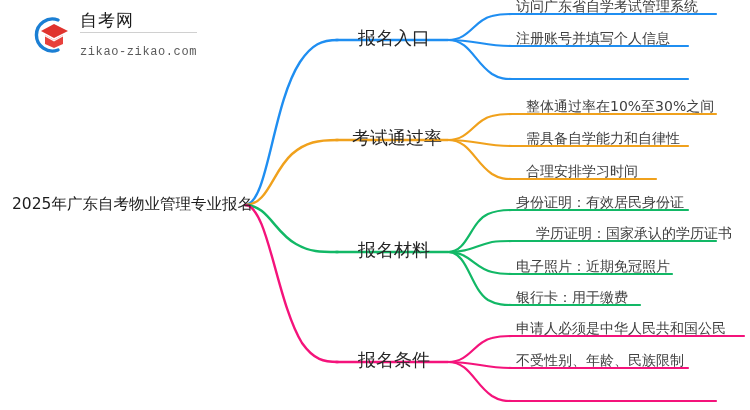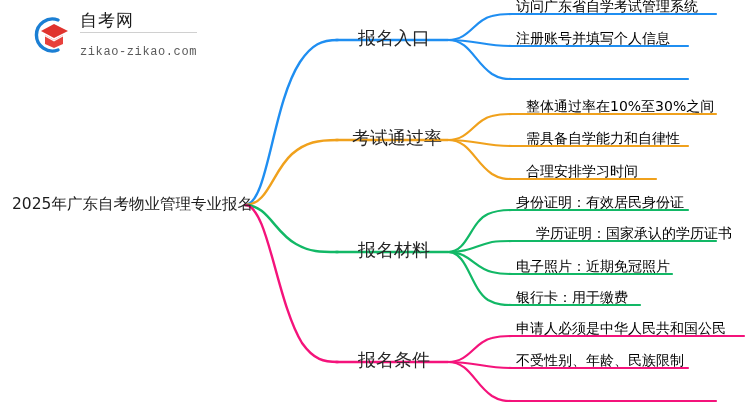--- a/index.html
+++ b/index.html
@@ -72,21 +72,21 @@
     font-size: 15.5px;
     left: 12px;
     top: 197px;
   }
   .branch-label {
     font-size: 18px;
     color: #262626;
   }
   .leaf-label {
     font-size: 14px;
-    color: #000000;
+    color: #404040;
   }
 </style>
 </head>
 <body>
 
 <div id="stage">
 
   <div id="logo">
     <div id="logo-mark">
       <svg width="46" height="42" viewBox="0 0 46 42" xmlns="http://www.w3.org/2000/svg">

